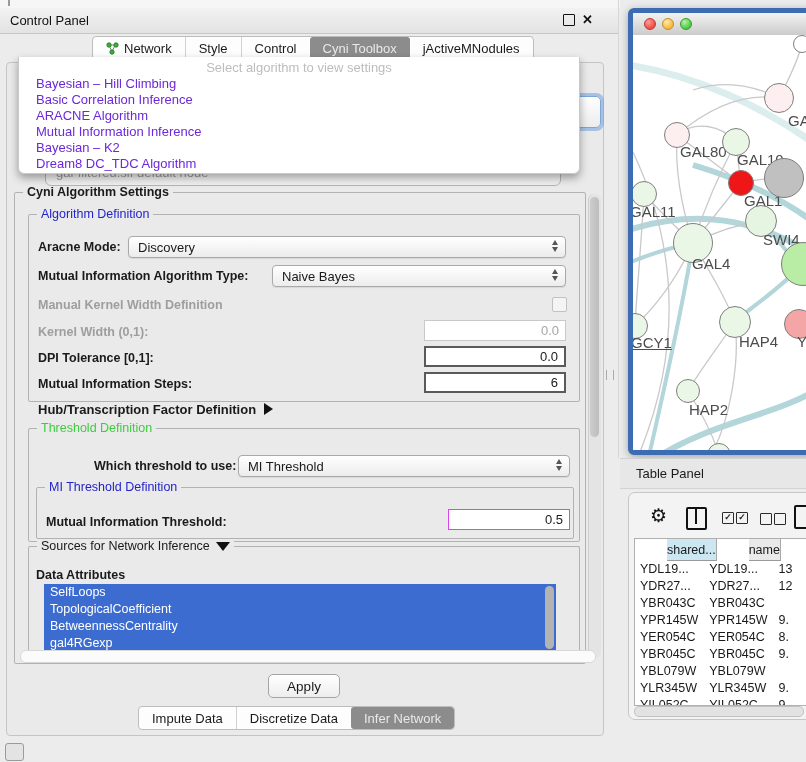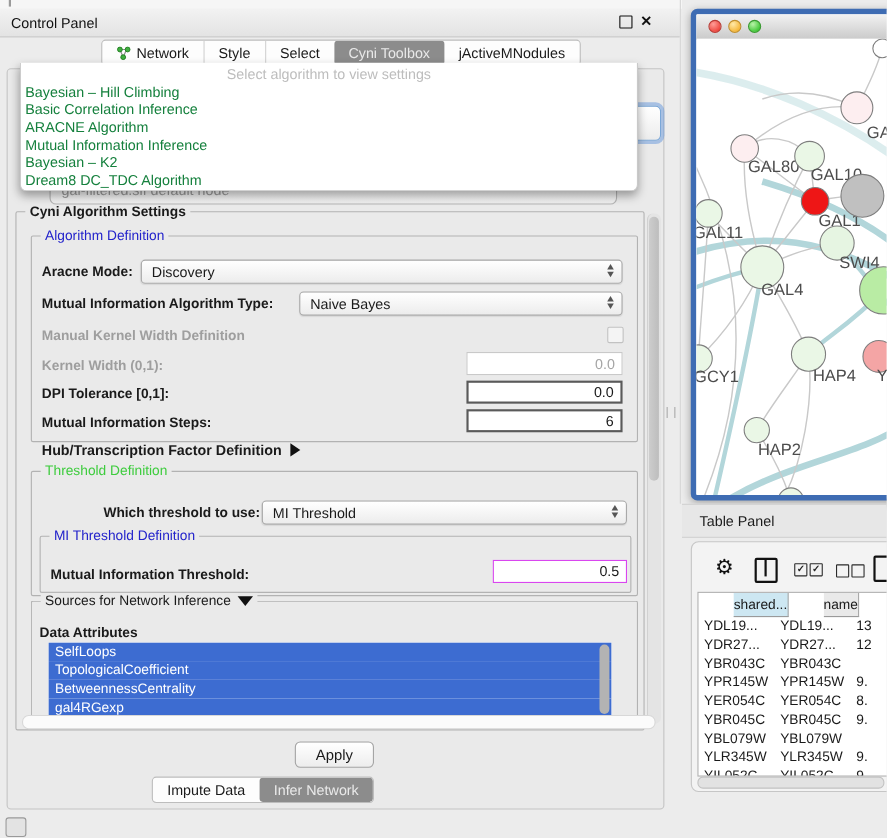--- a/index.html
+++ b/index.html
@@ -32,21 +32,21 @@
   
   .combo-frag{background:linear-gradient(#ffffff,#ececec);border:1px solid #7aa7d8;border-radius:5px;
     box-shadow:0 0 0 3px rgba(100,150,220,.5);}
   #frag-combo1{left:545px;top:96px;width:54px;height:30px;z-index:2;}
   #frag-combo2{left:45px;top:158px;width:516px;height:28px;z-index:2;background:linear-gradient(#ffffff,#efefef);
     border:1px solid #b5b5b5;border-radius:6px;box-shadow:none;font-size:13px;color:#9b9b9b;line-height:27px;padding-left:10px;box-sizing:border-box;}
   
   #algo-popup{left:18px;top:57px;width:560px;height:116px;background:#ffffff;z-index:30;
     border:1px solid #c9c9c9;border-top:none;border-radius:0 0 6px 6px;box-shadow:0 4px 9px rgba(0,0,0,.35);}
   #algo-popup .placeholder{display:block;text-align:center;color:#bdbdbd;font-size:13px;height:17px;line-height:17px;margin-top:2px;}
-  #algo-items div{height:16px;line-height:16px;font-size:13px;padding-left:4px;color:#15803d;}
+  #algo-items div{height:16px;line-height:16px;font-size:13px;padding-left:17px;color:#6d28d9;}
   #algo-items div:nth-of-type(3){font-weight:normal;}
   
   .group{position:absolute;border:1px solid #b2b2b2;border-radius:2px;}
   .group > .legend{position:absolute;top:-8px;left:8px;background:#eaeaea;padding:0 4px;font-size:12.5px;}
   .legend.blue{color:#2323cb;}
   .legend.green{color:#3ecc3e;}
   #settings-group{left:14px;top:192px;width:570px;height:470px;font-weight:bold;}
   #alg-group{left:28px;top:214px;width:550px;height:186px;}
   #thr-group{left:28px;top:428px;width:550px;height:112px;}
   #mi-group{left:36px;top:487px;width:536px;height:50px;}
@@ -136,21 +136,21 @@
       <circle cx="3" cy="3" r="2.2" fill="#3fae3f" stroke="#1d7a1d" stroke-width="0.8"></circle>
       <circle cx="10" cy="3" r="2.2" fill="#3fae3f" stroke="#1d7a1d" stroke-width="0.8"></circle>
       <circle cx="6" cy="10" r="2.2" fill="#3fae3f" stroke="#1d7a1d" stroke-width="0.8"></circle>
     </svg>
     <span>Network</span>
   </div>
   <div class="tab">
     <span>Style</span>
   </div>
   <div class="tab">
-    <span>Select</span>
+    <span>Control</span>
   </div>
   <div class="tab selected">
     <span>Cyni Toolbox</span>
   </div>
   <div class="tab">
     <span>jActiveMNodules</span>
   </div>
 </div>
 
 <div class="abs" id="cp-body"></div>
@@ -238,20 +238,23 @@
 <div class="abs" id="settings-vthumb"></div>
 <div class="abs" id="settings-hscroll"></div>
 
 <div class="abs" id="apply-btn">
   <span>Apply</span>
 </div>
 
 <div class="abs tabbar" id="bottom-tabs">
   <div class="tab">
     <span>Impute Data</span>
+  </div>
+  <div class="tab">
+    <span>Discretize Data</span>
   </div>
   <div class="tab selected">
     <span>Infer Network</span>
   </div>
 </div>
 
 <div class="abs" id="algo-popup">
   <span class="placeholder">Select algorithm to view settings</span>
   <div id="algo-items">
 
@@ -319,21 +322,21 @@
       <span class="net-label" style="left: 111px; top: 157px;">GAL1</span>
       <div class="net-node" style="left: 131px; top: 123px; width: 40px; height: 40px; background: rgb(192, 192, 192);"></div>
       <div class="net-node" style="left: -2px; top: 146px; width: 26px; height: 26px; background: rgb(234, 247, 230);"></div>
       <span class="net-label" style="left: -3px; top: 168px;">GAL11</span>
       <div class="net-node" style="left: 112px; top: 170px; width: 32px; height: 32px; background: rgb(230, 245, 226);"></div>
       <span class="net-label" style="left: 130px; top: 196px;">SWI4</span>
       <div class="net-node" style="left: 40px; top: 188px; width: 40px; height: 40px; background: rgb(234, 247, 230);"></div>
       <span class="net-label" style="left: 59px; top: 220px;">GAL4</span>
       <div class="net-node" style="left: 148px; top: 207px; width: 44px; height: 44px; background: rgb(185, 236, 164);"></div>
       <div class="net-node" style="left: -11px; top: 278px; width: 26px; height: 26px; background: rgb(234, 247, 230);"></div>
-      <span class="net-label" style="left: -2px; top: 299px;">GCY1</span>
+      <span class="net-label" style="left: -2px; top: 299px; text-decoration: underline;">GCY1</span>
       <div class="net-node" style="left: 86px; top: 271px; width: 32px; height: 32px; background: rgb(234, 247, 230);"></div>
       <span class="net-label" style="left: 106px; top: 298px;">HAP4</span>
       <div class="net-node" style="left: 151px; top: 274px; width: 30px; height: 30px; background: rgb(244, 165, 165);"></div>
       <span class="net-label" style="left: 164px; top: 298px;">Y</span>
       <div class="net-node" style="left: 43px; top: 344px; width: 24px; height: 24px; background: rgb(234, 247, 230);"></div>
       <span class="net-label" style="left: 56px; top: 366px;">HAP2</span>
       <div class="net-node" style="left: 74px; top: 408px; width: 24px; height: 24px; background: rgb(234, 247, 230);"></div>
     </div>
 </div>
 

